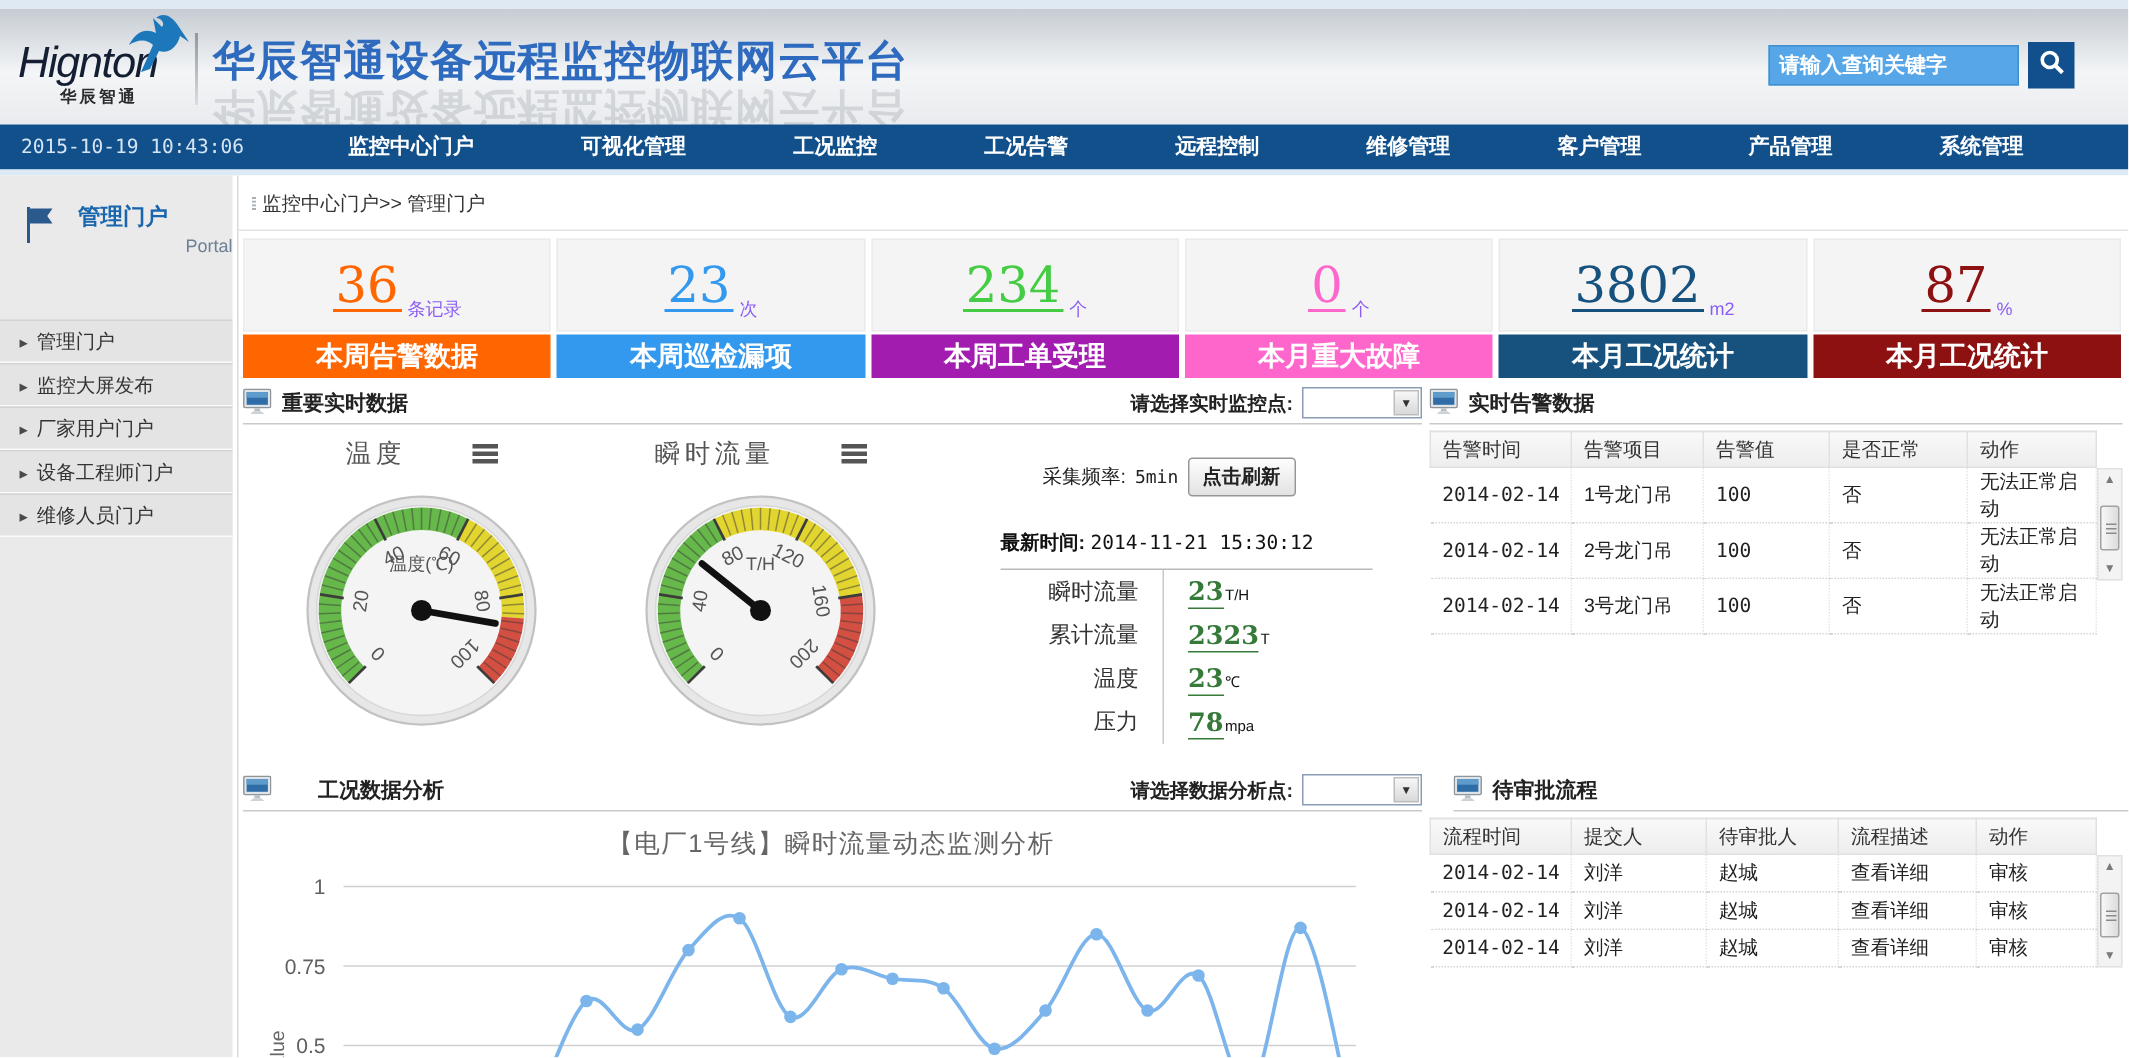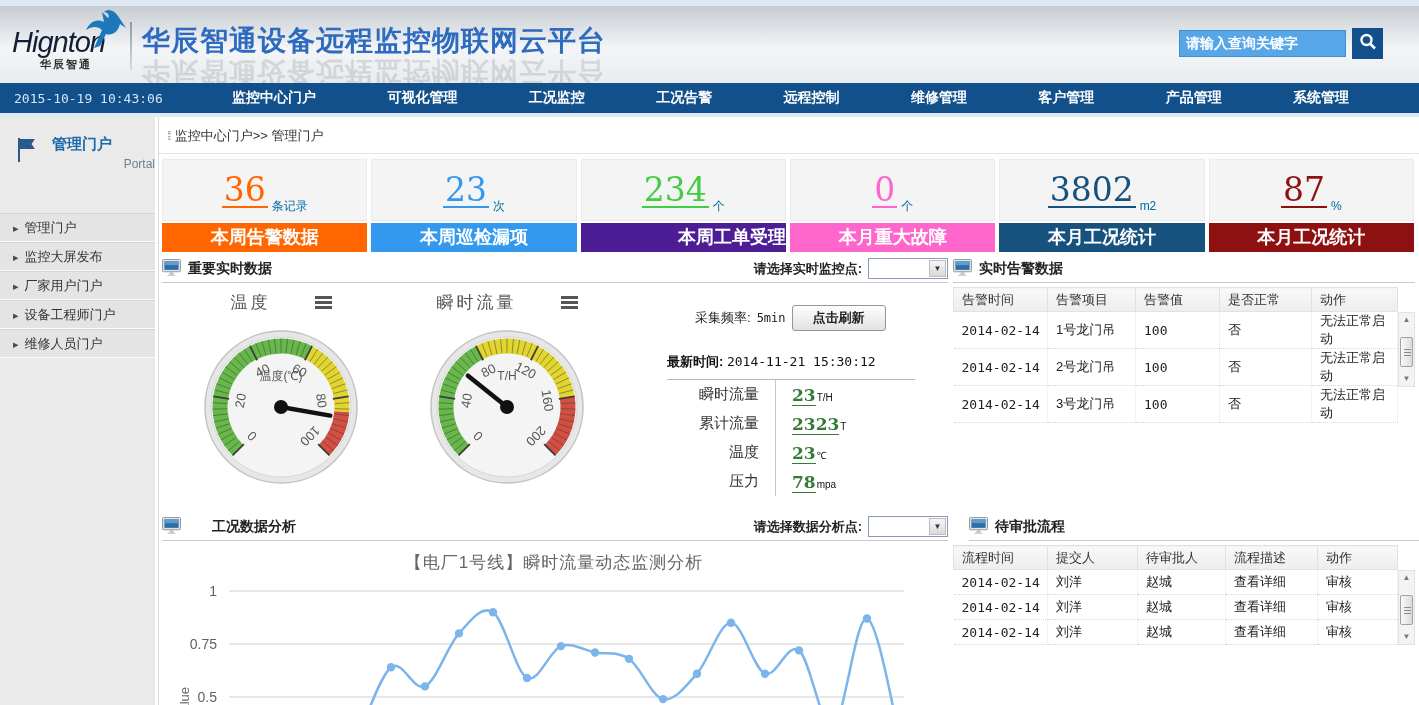--- a/index.html
+++ b/index.html
@@ -53,21 +53,21 @@
   .breadcrumb { position:absolute; left:8px; top:10px; font-size:13px; color:#333; }
   .bc-icon { color:#9aa4ae; font-size:12px; margin-right:5px; letter-spacing:-2px; }
   .bc-line { position:absolute; left:0; right:0; top:36px; height:1px; background:#e4e4e4; }
 
   
   .cards { position:absolute; left:3px; top:42px; right:5px; display:flex; gap:4px; }
   .card { flex:1; }
   .card-top { height:62px; background:#f4f4f4; border:1px solid #ebebeb; display:flex;
               align-items:center; justify-content:center; }
   .card-value { font-family:"DejaVu Serif", serif; font-size:33px; line-height:1.0; border-bottom:2px solid; padding:0 2px; }
-  .card-unit { font-size:12px; color:#0369a1; margin:32px 0 0 4px; }
+  .card-unit { font-size:12px; color:#8b5cf6; margin:32px 0 0 4px; }
   .card-banner { height:29px; line-height:29px; margin-top:2px; text-align:center; color:#fff;
                  font-size:18px; font-weight:bold; }
 
   
   .sec-head { position:absolute; height:28px; display:flex; align-items:center; gap:7px;
               font-size:14px; font-weight:bold; color:#222; border-bottom:1px solid #c9c9c9; }
   .sec-right { margin-left:auto; display:flex; align-items:center; gap:6px; font-size:13px; font-weight:bold; color:#222; }
   .fake-select { width:80px; height:21px; background:#fff; border:1px solid #8a9cb5; position:relative; cursor:pointer; }
   .fs-btn { position:absolute; right:1px; top:1px; bottom:1px; width:17px;
             background:linear-gradient(#f7f7f7,#d9d9d9); border:1px solid #bdbdbd;
@@ -79,21 +79,21 @@
   .gauge-title { font-size:17px; color:#555; letter-spacing:3px; }
   .burger { width:17px; height:13px; position:relative; cursor:pointer; }
   .burger span { position:absolute; left:0; top:0; width:17px; height:3px; background:#555;
                  box-shadow:0 5px 0 #555, 0 10px 0 #555; }
   .gauge-svg { display:block; margin:12px auto 0; }
 
   
   .rt-info { position:absolute; left:508px; top:188px; width:252px; }
   .freq-row { display:flex; align-items:center; gap:6px; font-size:13px; color:#222; justify-content:flex-start; margin-left:28px;}
   .freq-row .mono { font-family:"DejaVu Sans Mono", monospace; font-size:12px; }
-  .refresh-btn { padding:3px 20px; font-size:13px; font-weight:bold; color:#222;
+  .refresh-btn { padding:3px 9px; font-size:13px; font-weight:bold; color:#222;
                  background:linear-gradient(#fefefe,#e2e2e2); border:1px solid #969696; border-radius:3px; cursor:pointer; }
   .latest { margin-top:22px; font-size:13px; font-weight:bold; color:#111; }
   .latest .mono { font-family:"DejaVu Sans Mono", monospace; font-weight:normal; }
   .readings { margin-top:8px; border-top:1px solid #b9b9b9; width:248px; }
   .reading-row { display:flex; height:29px; align-items:center; }
   .reading-label { width:108px; text-align:right; font-size:15px; color:#333; padding-right:16px; }
   .reading-sep { width:1px; align-self:stretch; background:#c9c9c9; }
   .reading-val { padding-left:16px; }
   .reading-val b { font-family:"DejaVu Serif", serif; font-size:17px; color:#357a38;
                    border-bottom:1px solid #357a38; }
@@ -240,21 +240,21 @@
             <span class="card-unit">次</span>
           </div>
           <div class="card-banner" style="background: rgb(51, 153, 238);">本周巡检漏项</div>
         </div>
 
         <div class="card">
           <div class="card-top">
             <span class="card-value" style="color: rgb(68, 204, 68); border-color: rgb(68, 204, 68);">234</span>
             <span class="card-unit">个</span>
           </div>
-          <div class="card-banner" style="background: #4c1d95; text-align: right;">本周工单受理</div>
+          <div class="card-banner" style="background: #a21caf;">本周工单受理</div>
         </div>
 
         <div class="card">
           <div class="card-top">
             <span class="card-value" style="color: rgb(255, 102, 204); border-color: rgb(255, 102, 204);">0</span>
             <span class="card-unit">个</span>
           </div>
           <div class="card-banner" style="background: rgb(255, 102, 204);">本月重大故障</div>
         </div>
 

